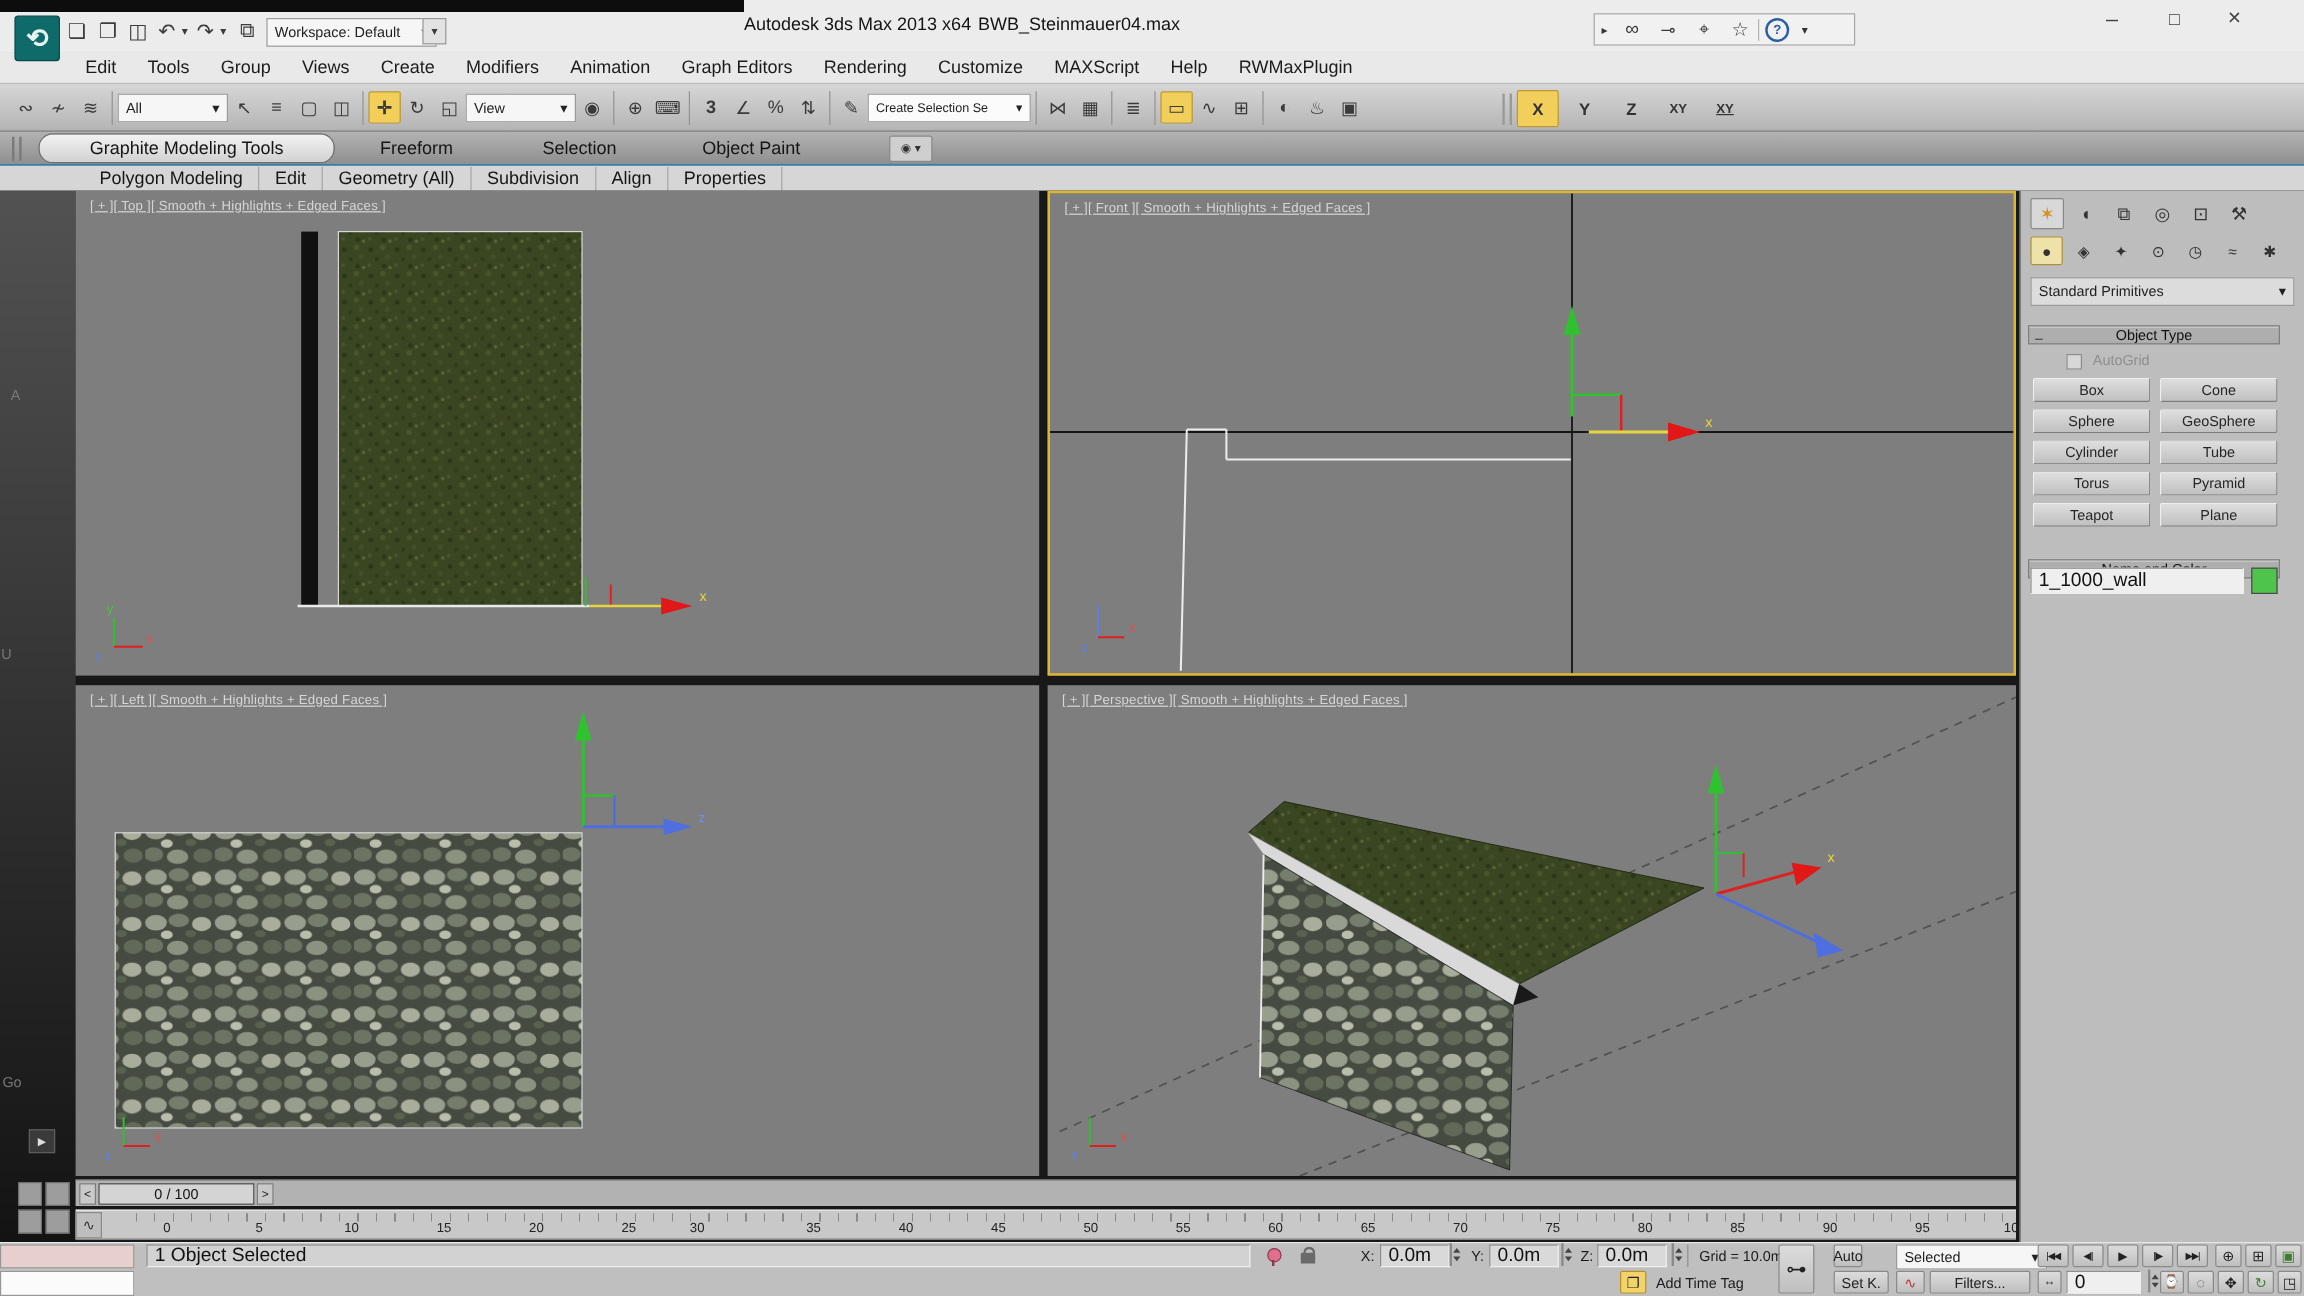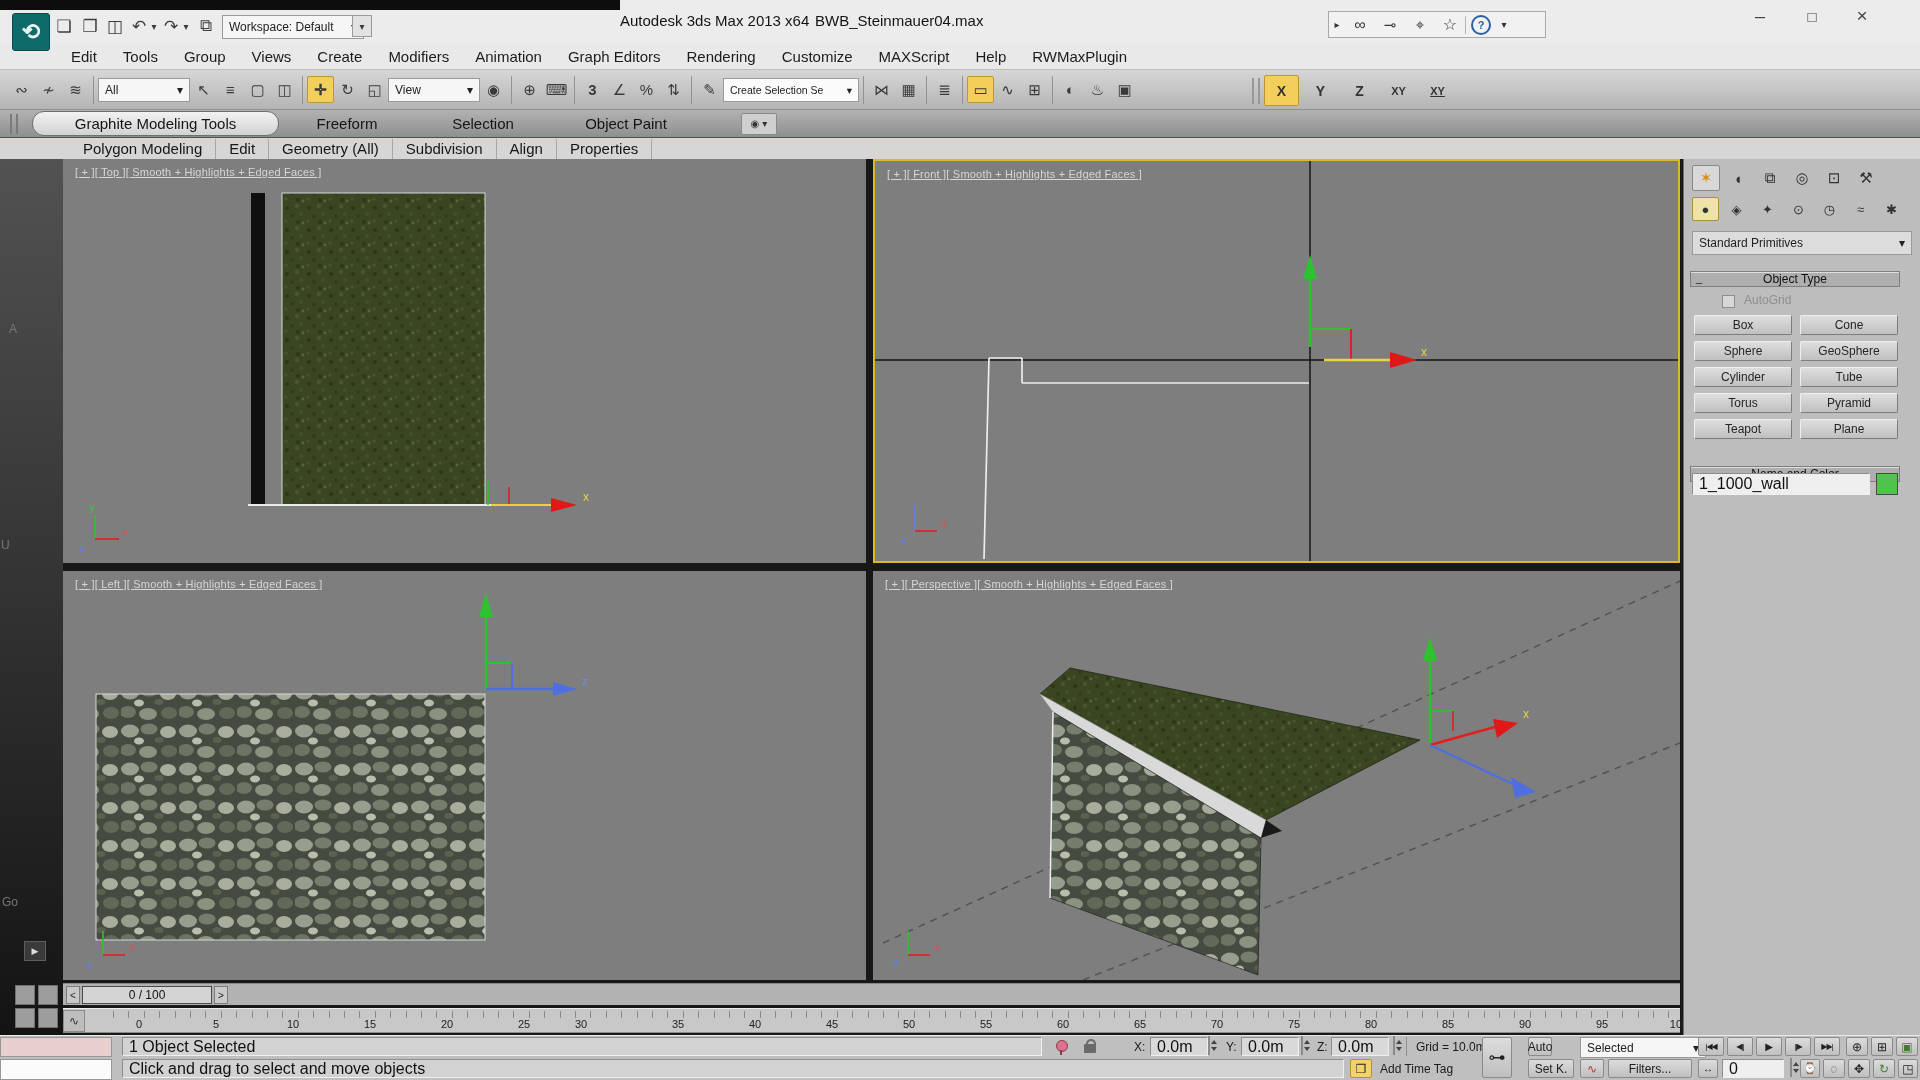--- a/index.html
+++ b/index.html
@@ -498,21 +498,20 @@
     <span class="ab spin" style="left:1208px;top:1px;"></span>
     <span class="ab slabel" style="left:1226px;top:4px;">Y:</span>
     <div class="ab field" style="left:1241px;top:1px;width:58px;height:19px;background:#d9d9d9;">0.0m</div>
     <span class="ab spin" style="left:1299px;top:1px;"></span>
     <span class="ab slabel" style="left:1317px;top:4px;">Z:</span>
     <div class="ab field" style="left:1331px;top:1px;width:58px;height:19px;background:#d9d9d9;">0.0m</div>
     <span class="ab spin" style="left:1389px;top:1px;"></span>
     <span class="ab" style="left:1406px;top:1px;width:1px;height:19px;background:#8f8f8f;"></span>
     <span class="ab slabel" style="left:1416px;top:4px;">Grid = 10.0m</span>
 
-    <div class="ab field" style="left:122px;top:23px;width:1222px;height:19px;">Click and drag to select and move objects</div>
     <span class="ab gl sbtn hl" style="left:1350px;top:23px;width:22px;height:19px;">
         <span>❐</span>
       </span>
     <span class="ab slabel" style="left:1380px;top:26px;">Add Time Tag</span>
 
     <span class="ab gl sbtn" style="left:1482px;top:1px;width:30px;height:41px;font-size:17px;">
         <span>⊶</span>
       </span>
     <span class="ab gl sbtn" style="left:1528px;top:1px;width:24px;height:19px;">Auto</span>
     <span class="ab gl sbtn" style="left:1528px;top:23px;width:46px;height:19px;">Set K.</span>

